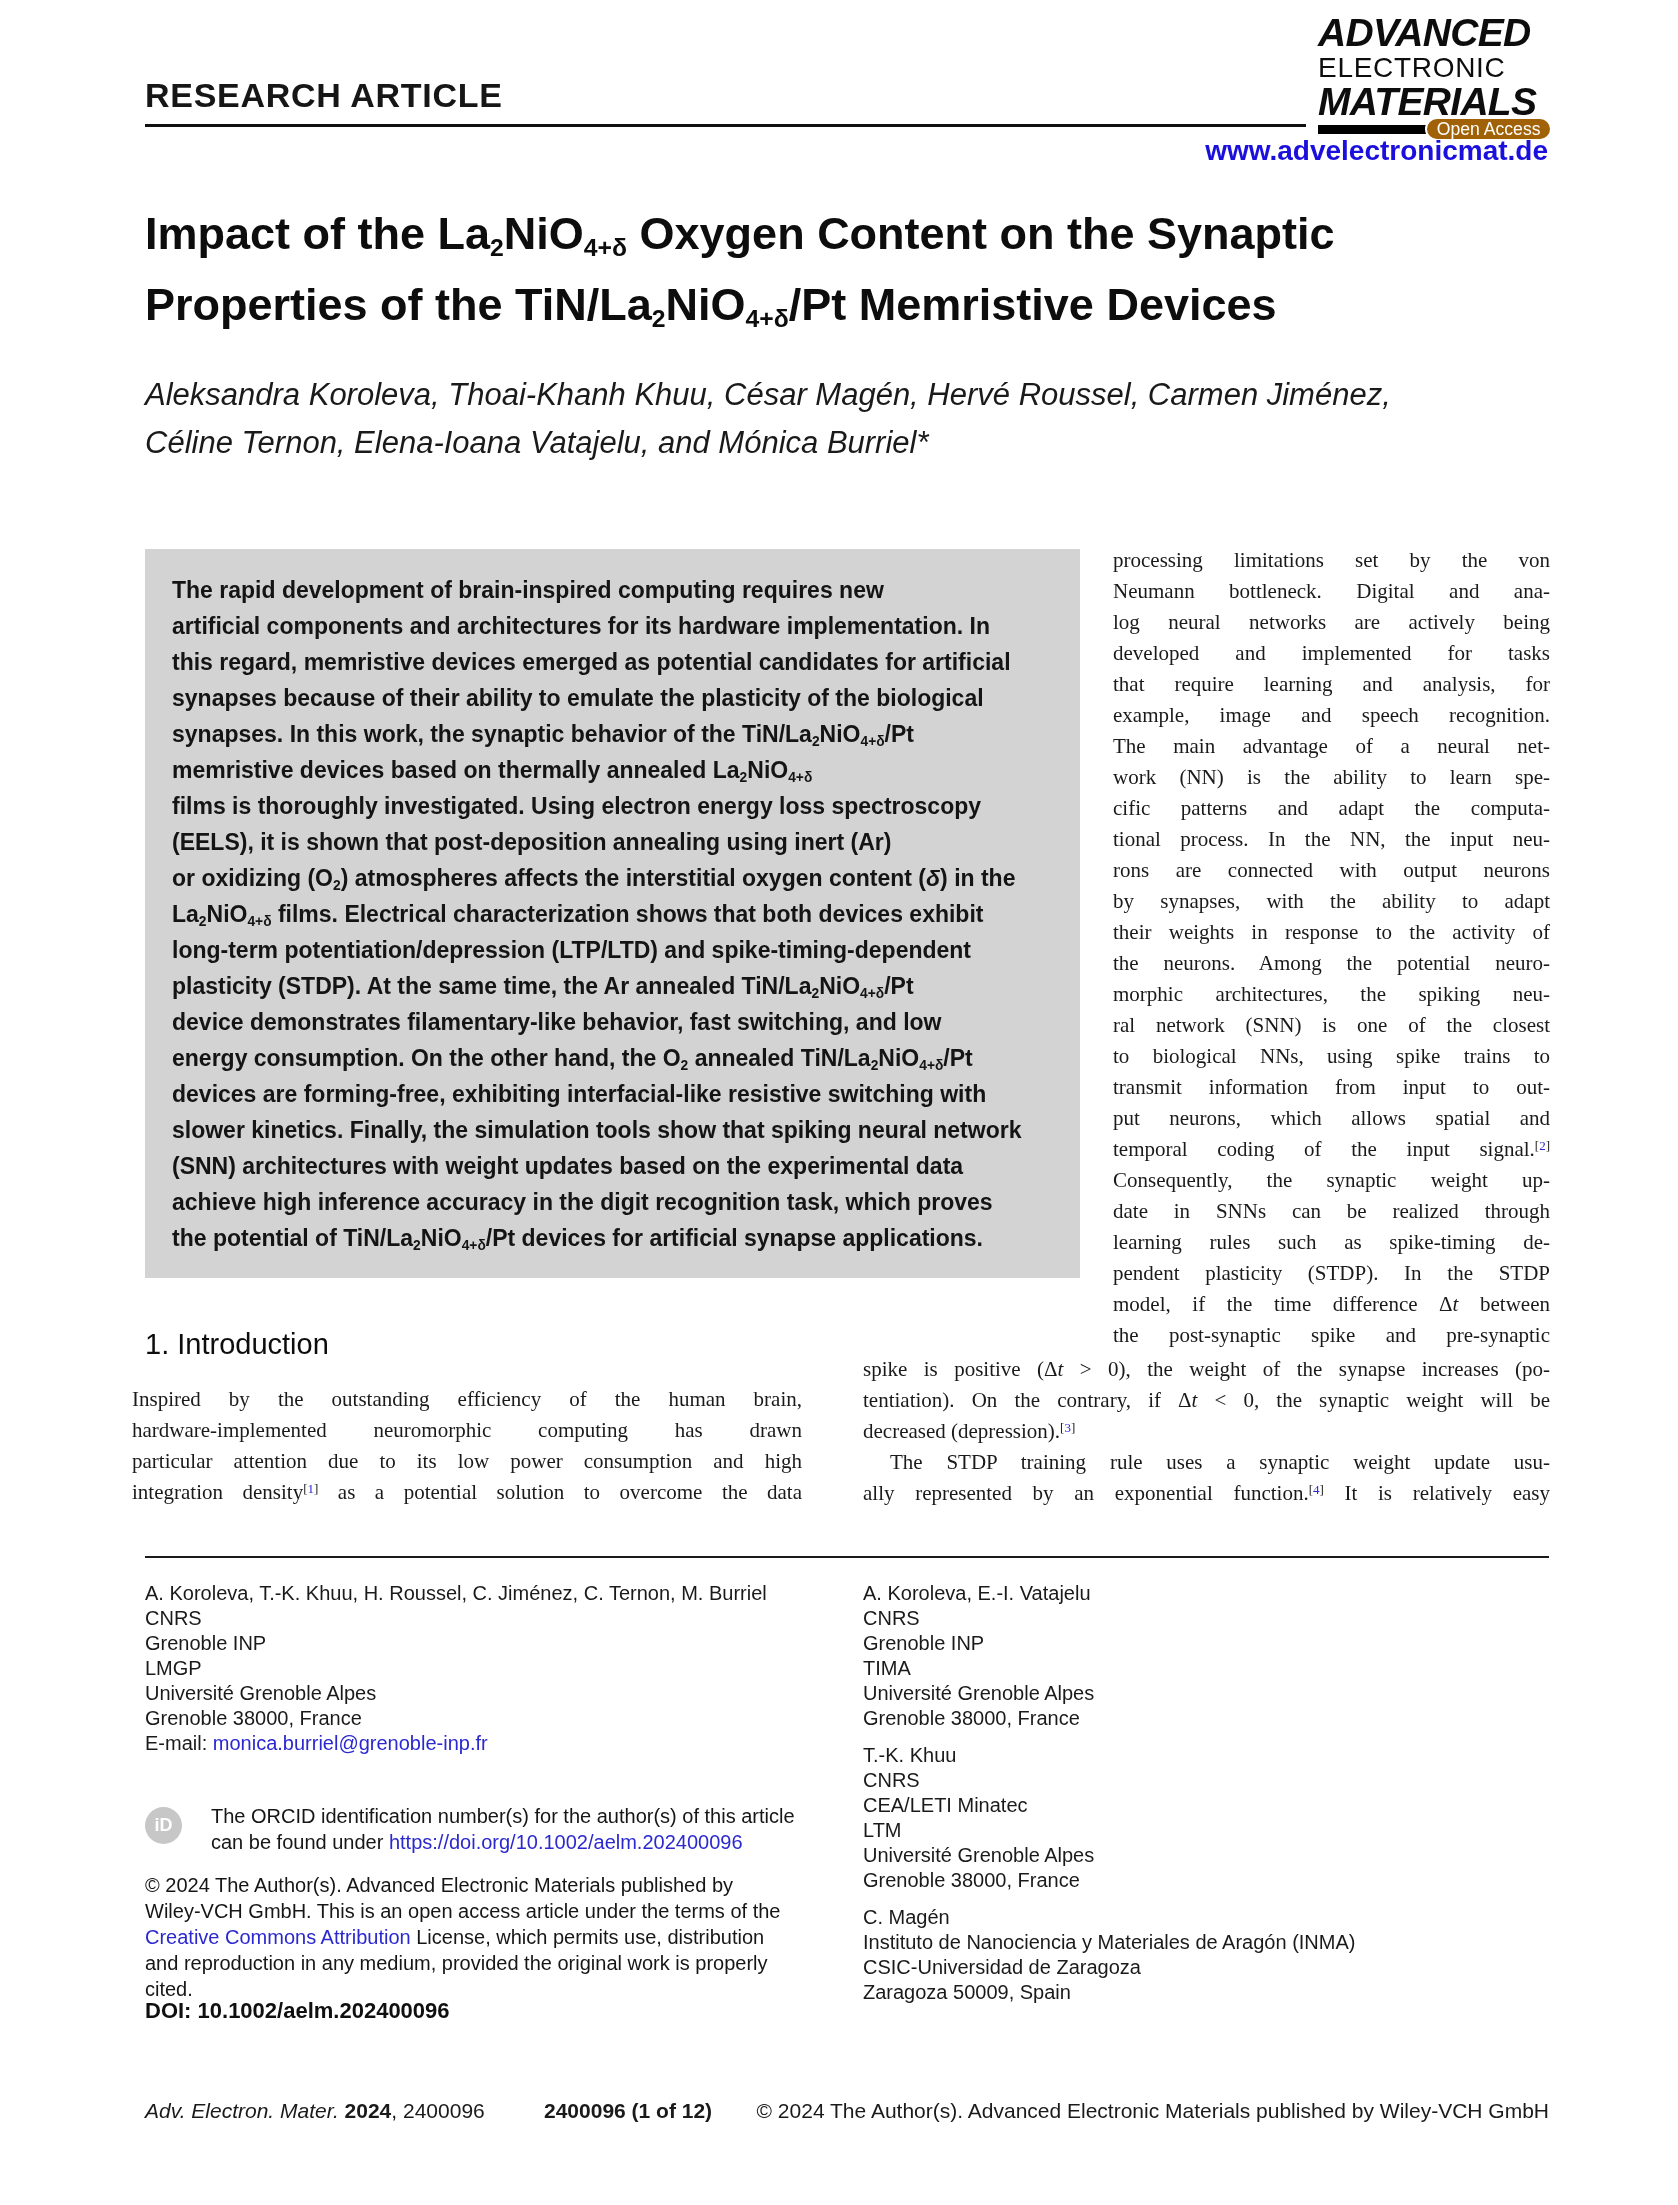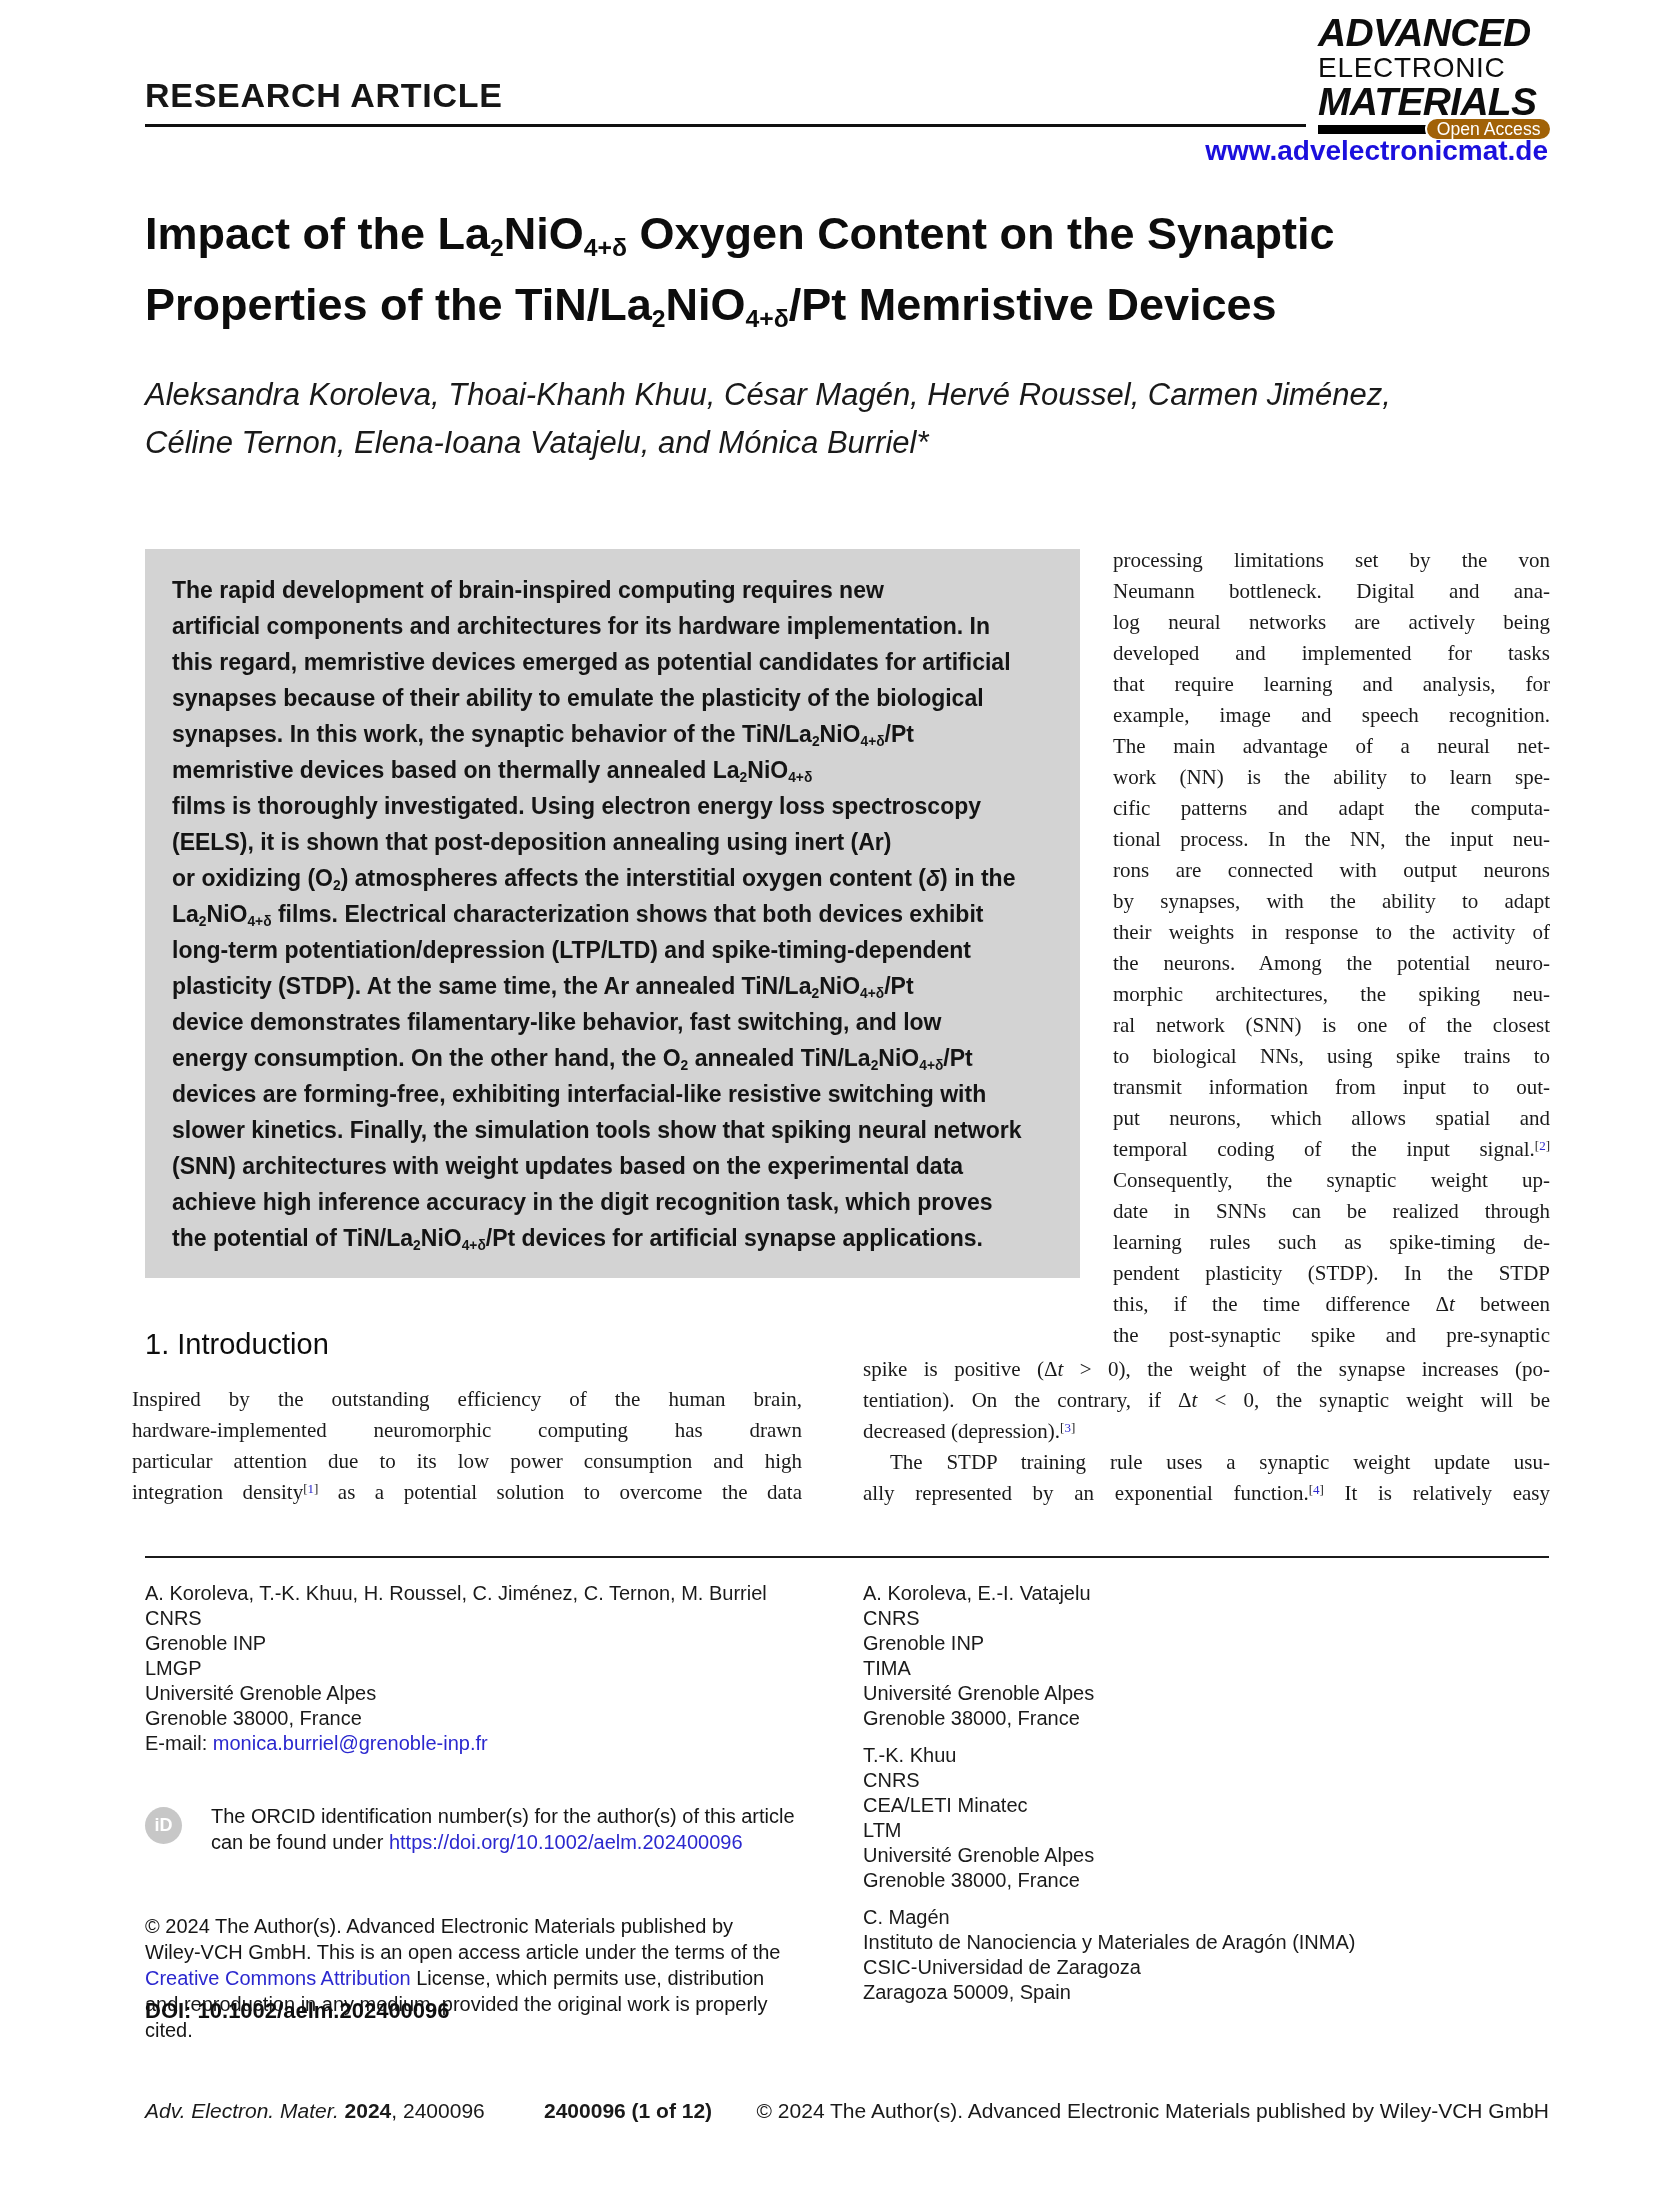--- a/index.html
+++ b/index.html
@@ -66,21 +66,21 @@
   .fn-right{left:863px;top:1581px;width:687px}
   .fn-right .grp{margin-bottom:12px}
 
   .orcid-row{left:145px;top:1803px;width:717px;display:flex;align-items:flex-start}
   .orcid-icon{
     flex:0 0 auto;width:37px;height:37px;border-radius:50%;background:var(--orcid-gray);
     color:#fff;font-weight:bold;font-size:18px;display:flex;align-items:center;justify-content:center;margin-top:4px
   }
   .orcid-text{margin-left:29px;font-size:20px;line-height:26px}
 
-  .license{left:145px;top:1913px;width:704px;font-size:20px;line-height:26px}
+  .license{left:145px;top:1872px;width:704px;font-size:20px;line-height:26px}
   .doi-line{left:145px;top:1998px;font-size:22px;font-weight:bold;color:#0f0f0f}
 
   .footer{left:145px;top:2099px;width:1404px;height:30px;font-size:21px;color:#1a1a1a}
   .footer .fl{position:absolute;left:0;top:0}
   .footer .fc{position:absolute;left:399px;top:0;font-weight:bold}
   .footer .fr{position:absolute;right:0;top:0}
 </style>
 </head>
 <body>
 
@@ -148,21 +148,21 @@
     <div class="line"><span>morphic architectures, the spiking neu-</span></div>
     <div class="line"><span>ral network (SNN) is one of the closest</span></div>
     <div class="line"><span>to biological NNs, using spike trains to</span></div>
     <div class="line"><span>transmit information from input to out-</span></div>
     <div class="line"><span>put neurons, which allows spatial and</span></div>
     <div class="line"><span>temporal coding of the input signal.</span><sup>[</sup><sup class="lnk">2</sup><sup>]</sup></div>
     <div class="line"><span>Consequently, the synaptic weight up-</span></div>
     <div class="line"><span>date in SNNs can be realized through</span></div>
     <div class="line"><span>learning rules such as spike-timing de-</span></div>
     <div class="line"><span>pendent plasticity (STDP). In the STDP</span></div>
-    <div class="line"><span>this, if the time difference Δ</span><span class="i">t</span><span> between</span></div>
+    <div class="line"><span>model, if the time difference Δ</span><span class="i">t</span><span> between</span></div>
     <div class="line"><span>the post-synaptic spike and pre-synaptic</span></div>
   </div>
 <div class="abs cont-right serifcol just">
     <div class="line"><span>spike is positive (Δ</span><span class="i">t</span><span> &gt; 0), the weight of the synapse increases (po-</span></div>
     <div class="line"><span>tentiation). On the contrary, if Δ</span><span class="i">t</span><span> &lt; 0, the synaptic weight will be</span></div>
     <div class="line noj"><span>decreased (depression).</span><sup>[</sup><sup class="lnk">3</sup><sup>]</sup></div>
     <div class="line ind"><span>The STDP training rule uses a synaptic weight update usu-</span></div>
     <div class="line"><span>ally represented by an exponential function.</span><sup>[</sup><sup class="lnk">4</sup><sup>]</sup><span> It is relatively easy</span></div>
   </div>
 

